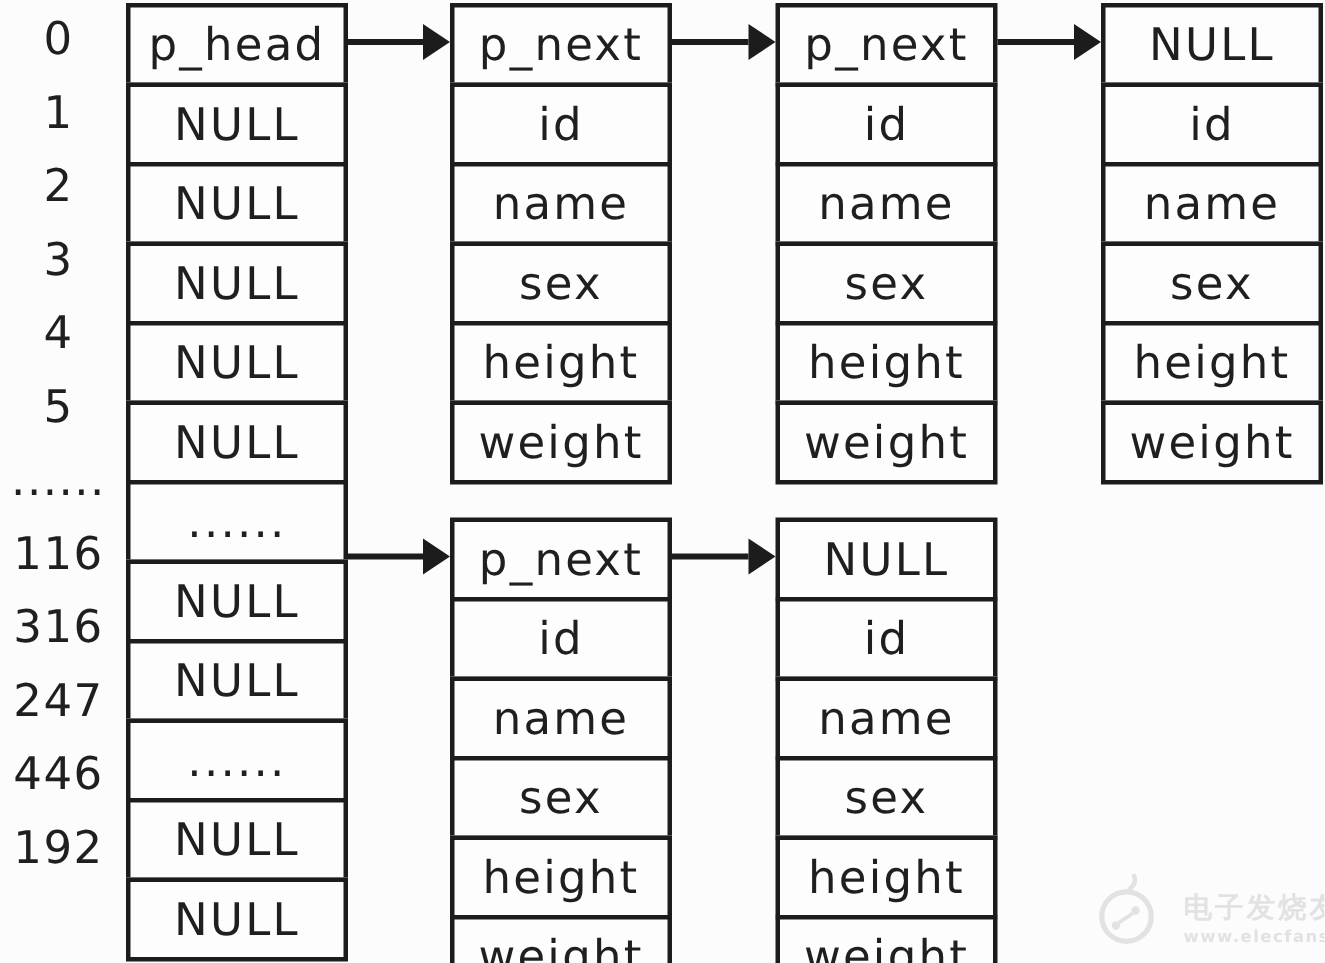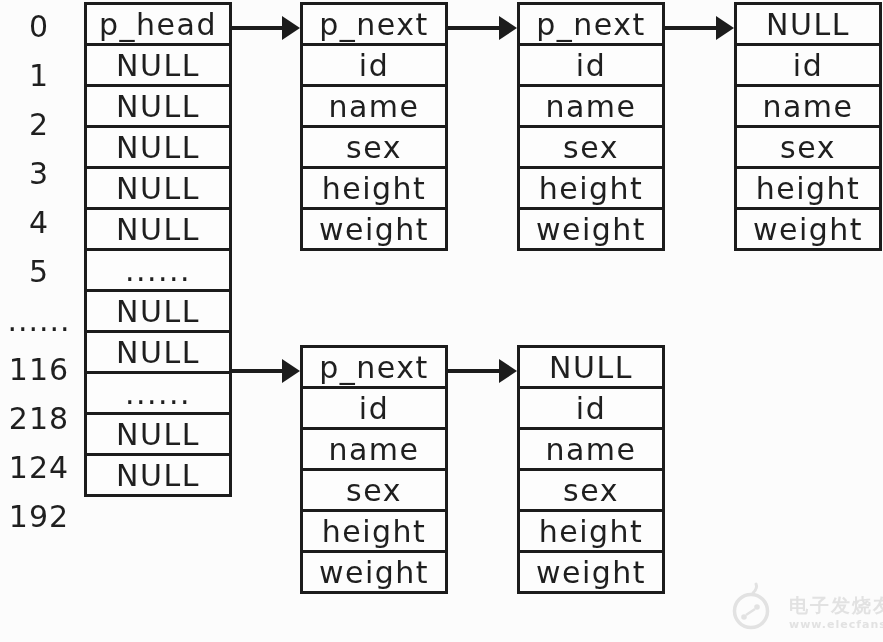--- a/index.html
+++ b/index.html
@@ -21,21 +21,21 @@
   
   .labels{position:absolute;left:0;top:2px;width:78px;}
   .label{
     height:49px;display:flex;align-items:center;justify-content:center;
     font-size:30px;letter-spacing:1px;
   }
 
   
   .col{position:absolute;width:148px;}
   .cell{
-    box-sizing:border-box;width:148px;height:44px;margin-top:-3px;
+    box-sizing:border-box;width:148px;height:56px;margin-top:-3px;
     border:3px solid var(--border);background:var(--cell-bg);
     display:flex;align-items:center;justify-content:center;
     font-size:30px;letter-spacing:1.5px;white-space:nowrap;
   }
   .col .cell:first-child{margin-top:0;}
 
   
   .arrow{position:absolute;height:24px;display:flex;align-items:center;}
   .arrow .shaft{flex:1;height:4px;background:var(--border);}
   .arrow .head{
@@ -62,22 +62,23 @@
 
   <div class="labels">
     <div class="label">0</div>
     <div class="label">1</div>
     <div class="label">2</div>
     <div class="label">3</div>
     <div class="label">4</div>
     <div class="label">5</div>
     <div class="label">......</div>
     <div class="label">116</div>
-    <div class="label">218</div>
-    <div class="label">124</div>
+    <div class="label">316</div>
+    <div class="label">247</div>
+    <div class="label">446</div>
     <div class="label">192</div>
   </div>
 
   <div class="col" style="left:84px;top:2px;">
     <div class="cell">p_head</div>
     <div class="cell">NULL</div>
     <div class="cell">NULL</div>
     <div class="cell">NULL</div>
     <div class="cell">NULL</div>
     <div class="cell">NULL</div>

